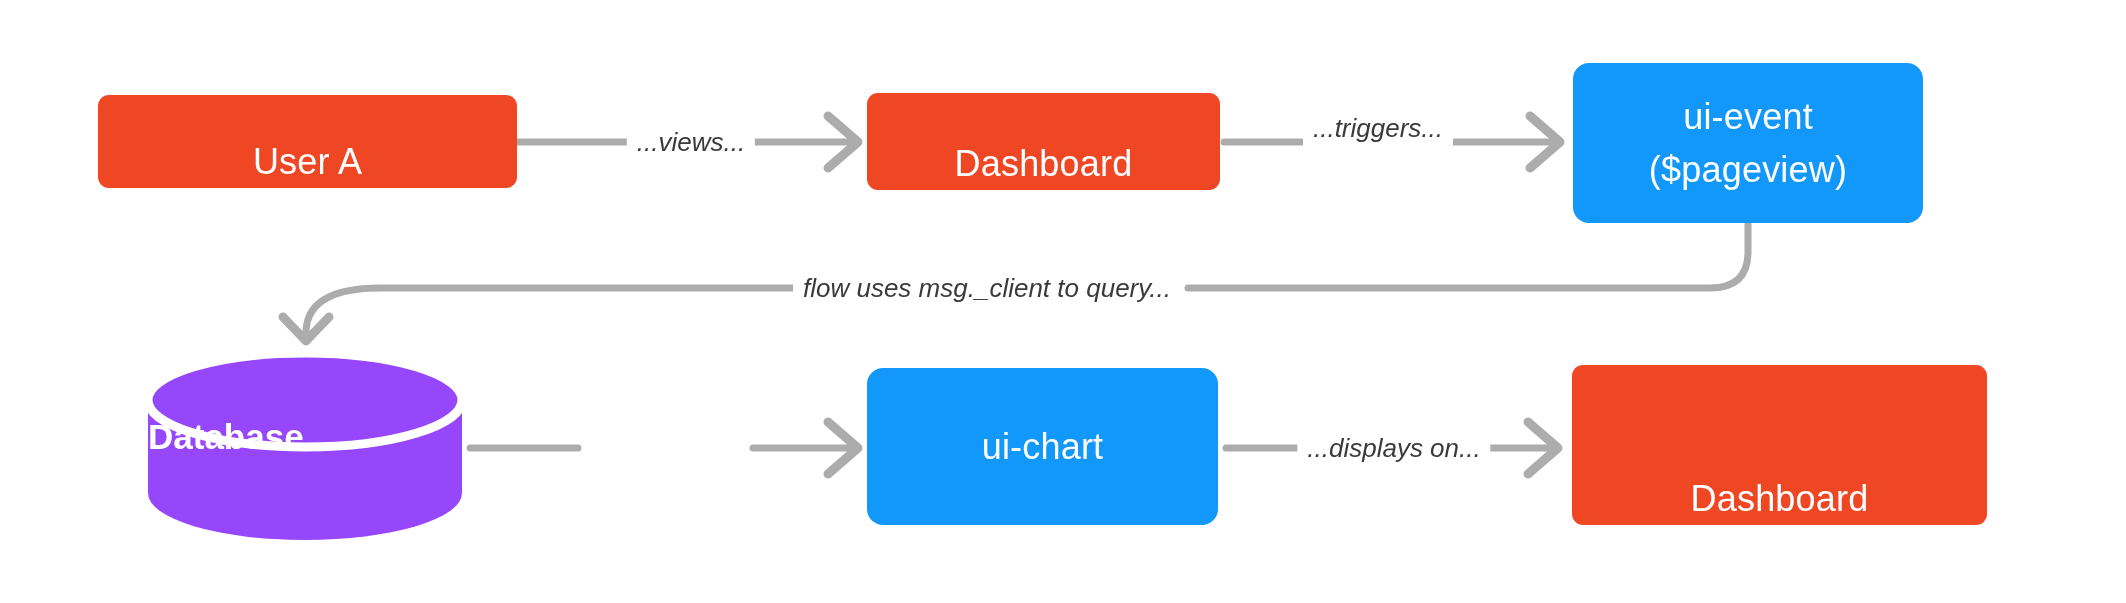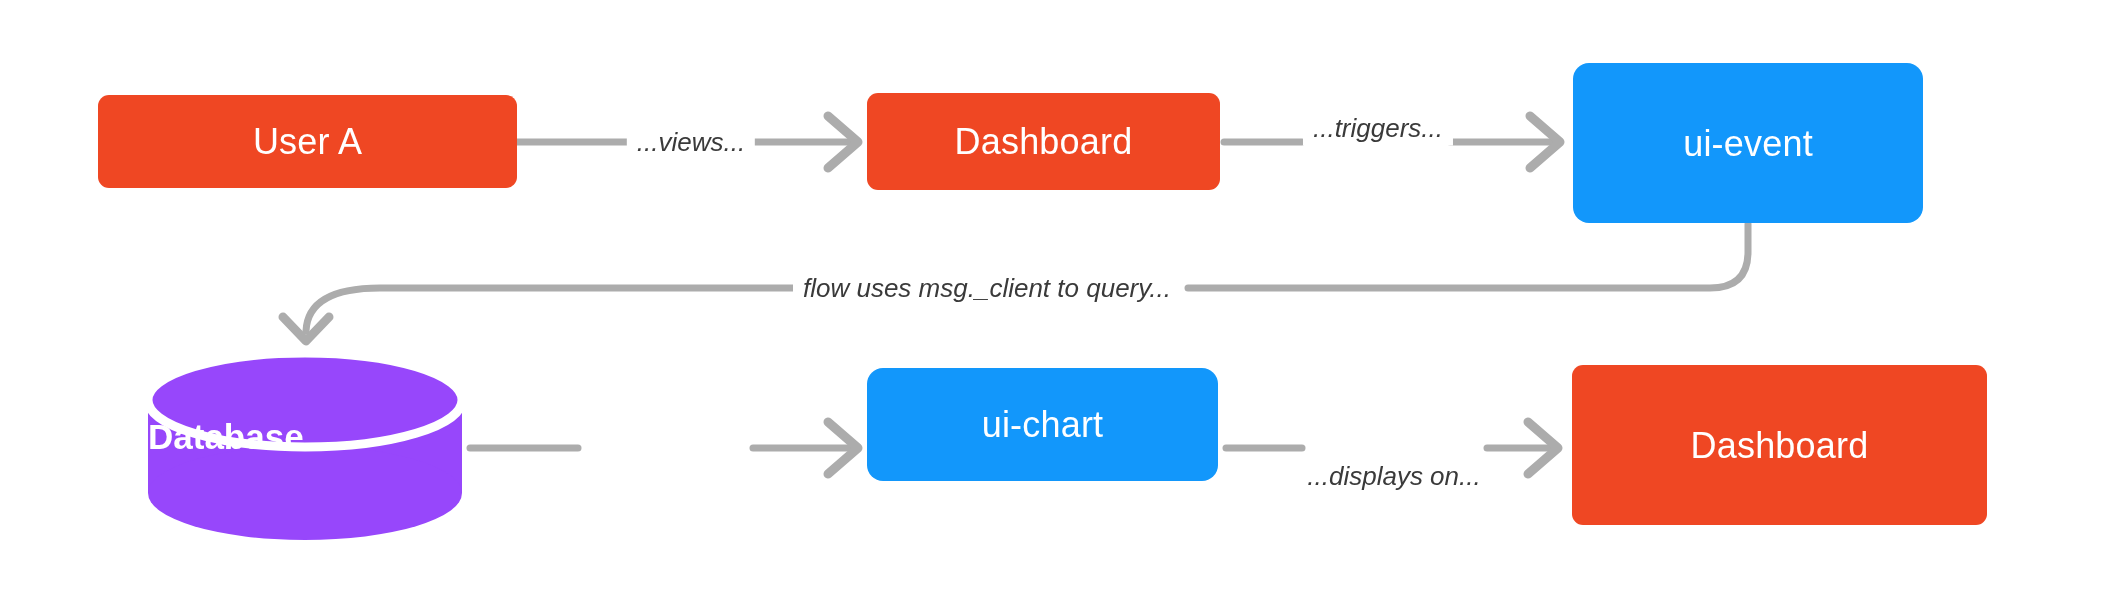--- a/index.html
+++ b/index.html
@@ -43,21 +43,21 @@
     flex-direction: column;
     align-items: center;
     justify-content: center;
     text-align: center;
     color: var(--node_text, #ffffff);
     font-size: 36px;
     font-weight: 500;
     line-height: 53px;
     letter-spacing: 0.2px;
   }
-  .node.orange { background: var(--orange, #ef4723); border-radius: 11px; }
+  .node.orange { background: var(--orange, #ef4723); border-radius: 11px; justify-content: flex-end; }
   .node.blue   { background: var(--blue, #1297fb);   border-radius: 16px; }
 
   .db-label {
     position: absolute;
     left: 148px; top: 377px;
     width: 314px; height: 48px;
     display: flex;
     align-items: center;
     justify-content: flex-start;
     color: var(--node_text, #ffffff);
@@ -113,36 +113,37 @@
   <div class="node orange" style="left:98px; top:95px; width:419px; height:93px;">
     <span>User A</span>
   </div>
 
   <div class="node orange" style="left:867px; top:93px; width:353px; height:97px;">
     <span>Dashboard</span>
   </div>
 
   <div class="node blue" style="left:1573px; top:63px; width:350px; height:160px;">
     <span>ui-event</span>
+    <span>($pageview)</span>
   </div>
 
   <div class="db-label">
     <span>Database</span>
   </div>
 
-  <div class="node blue" style="left:867px; top:368px; width:351px; height:113px;">
+  <div class="node blue" style="left:867px; top:368px; width:351px; height:157px;">
     <span>ui-chart</span>
   </div>
 
   <div class="node orange" style="left:1572px; top:365px; width:415px; height:160px;">
     <span>Dashboard</span>
   </div>
 
   <div class="edge-label" style="left:691px; top:142px;">...views...</div>
 
   <div class="edge-label" style="left:1378px; top:128px;">...triggers...</div>
 
   <div class="edge-label" style="left:987px; top:288px;">flow uses msg._client to query...</div>
 
 
-  <div class="edge-label" style="left:1394px; top:448px;margin-top:28px;">...displays on...</div>
+  <div class="edge-label" style="left:1394px; top:448px;">...displays on...</div>
 
 </div>
 
 </body></html>

